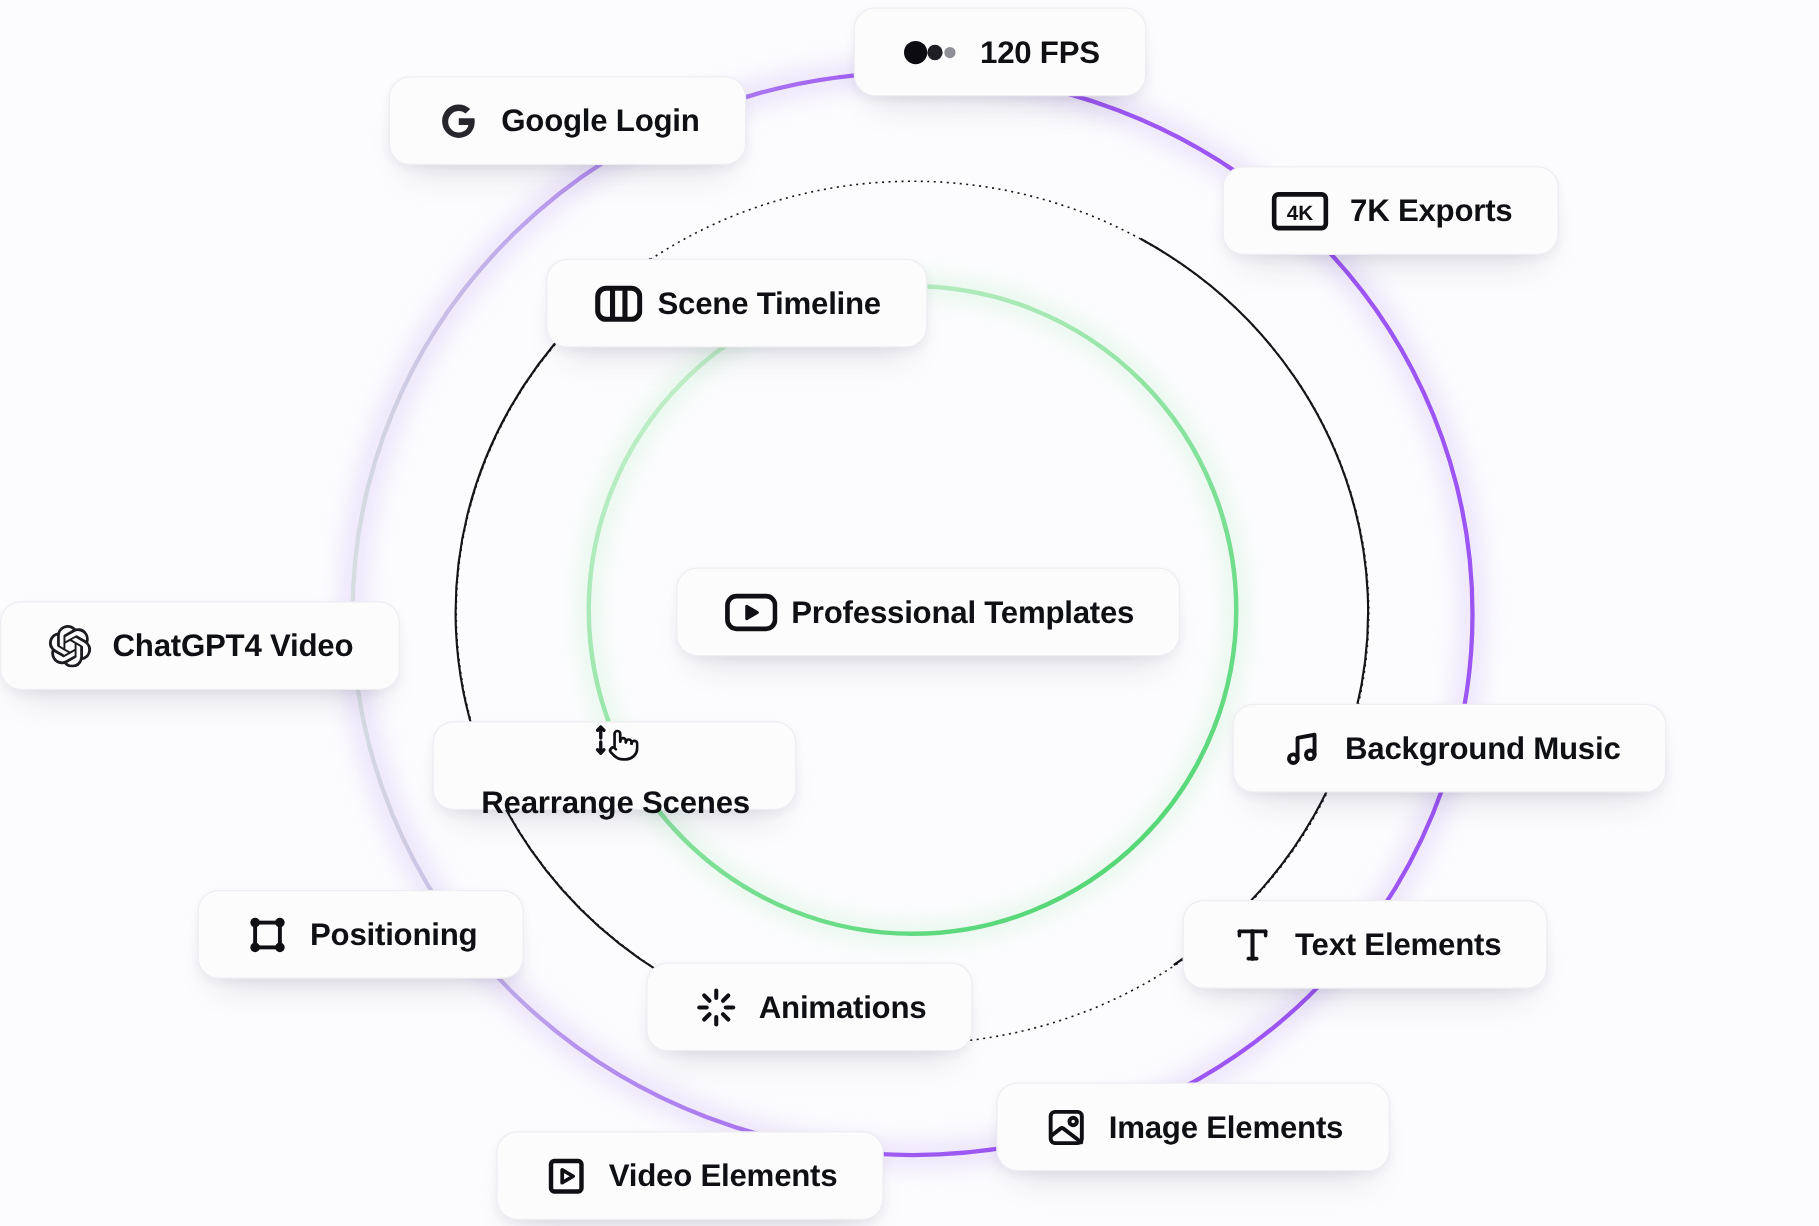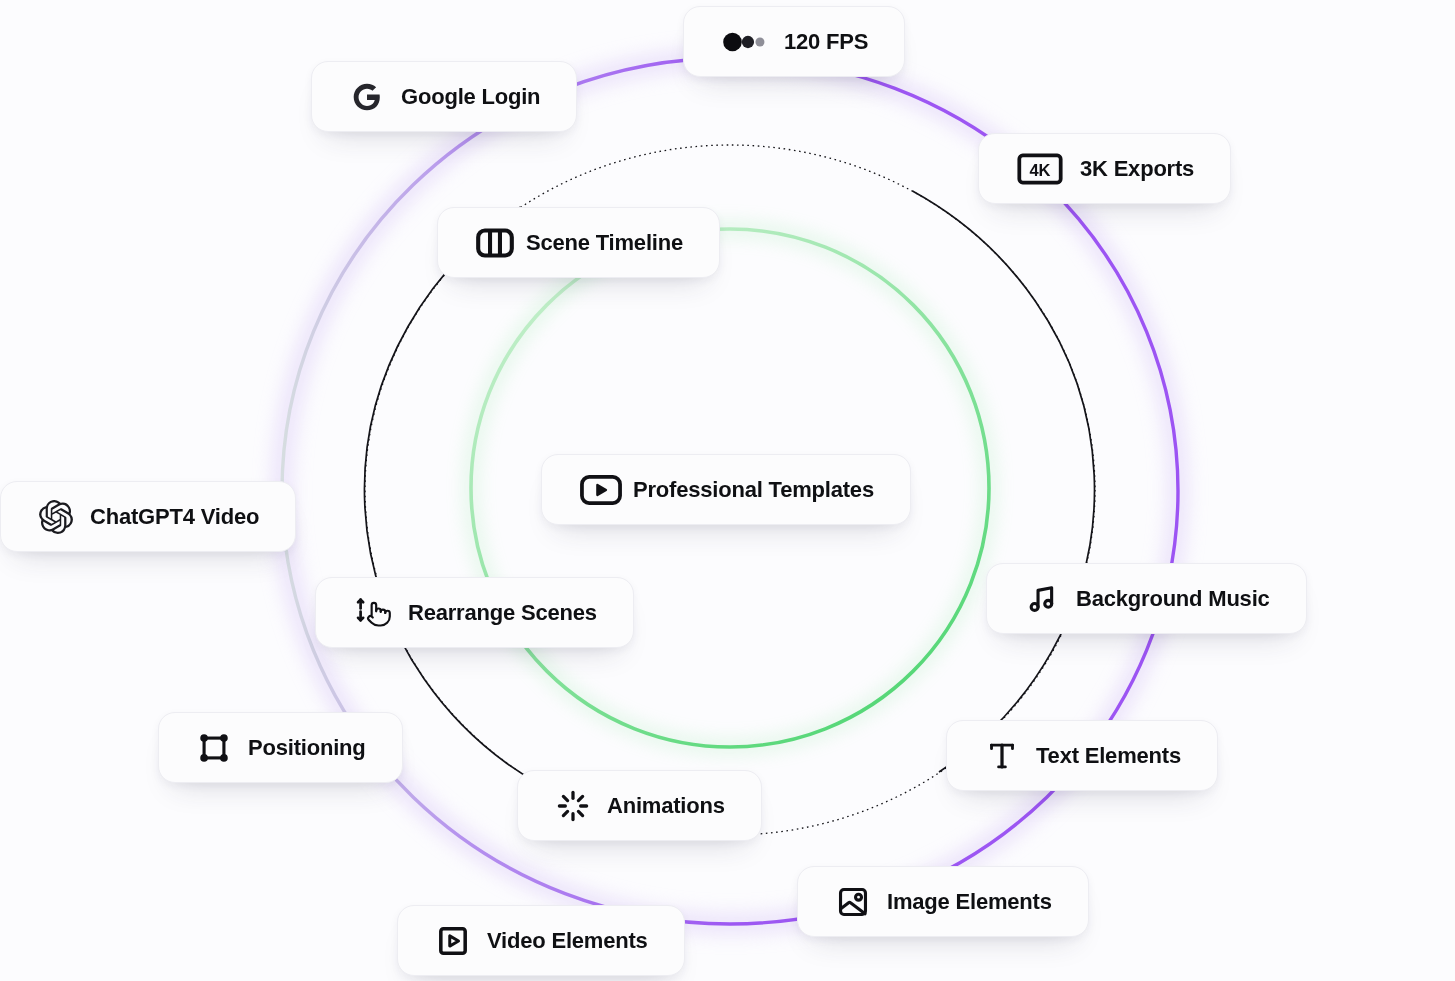--- a/index.html
+++ b/index.html
@@ -15,21 +15,21 @@
     display:inline-flex;align-items:center;gap:17px;
     height:71px;padding:0 36px 0 38px;box-sizing:border-box;
     background:#fcfcfd;
     border:1px solid #ededf2;
     border-radius:17px;
     box-shadow:0 18px 30px -16px rgba(45,45,70,.18),0 3px 8px rgba(45,45,70,.05);
     white-space:nowrap;
   }
   .card .icon{display:inline-flex;align-items:center;justify-content:flex-end;}
   .card .label{
-    font-size:22px;font-weight:700;color:#0f1013;letter-spacing:-.2px;line-height:1;
+    font-size:25px;font-weight:700;color:#0f1013;letter-spacing:-.2px;line-height:1;
     padding-top:1px;
   }
 </style>
 </head>
 <body>
 
 <div id="canvas">
 
   <svg class="decor" width="1455" height="981" viewBox="0 0 1455 981">
     <defs>
@@ -78,21 +78,21 @@
         </span>
         <span class="label">Google Login</span>
       </div>
       <div class="card" style="left: 978px; top: 133px;">
         <span class="icon">
           <svg width="46" height="32" viewBox="0 0 32 22">
             <rect x="1.6" y="1.6" width="28.8" height="18.8" rx="2.4" fill="none" stroke="#101014" stroke-width="2.6"></rect>
             <text x="16" y="15.6" text-anchor="middle" font-family="Liberation Sans,sans-serif" font-size="11.5" font-weight="bold" fill="#101014">4K</text>
           </svg>
         </span>
-        <span class="label">3K Exports</span>
+        <span class="label">7K Exports</span>
       </div>
       <div class="card" style="left: 437px; top: 207px; gap: 12px;">
         <span class="icon">
           <svg width="38" height="30" viewBox="0 0 26 20">
             <rect x="1.5" y="1.5" width="23" height="17" rx="4.6" fill="none" stroke="#101014" stroke-width="2.8"></rect>
             <line x1="9.6" y1="1.8" x2="9.6" y2="18.2" stroke="#101014" stroke-width="2.8"></line>
             <line x1="16.4" y1="1.8" x2="16.4" y2="18.2" stroke="#101014" stroke-width="2.8"></line>
           </svg>
         </span>
         <span class="label">Scene Timeline</span>
@@ -117,21 +117,21 @@
       <div class="card" style="left: 986px; top: 563px;">
         <span class="icon">
           <svg width="34" height="34" viewBox="0 0 24 24" fill="none" stroke="#101014" stroke-linecap="round" stroke-linejoin="round" stroke-width="2.2">
             <path d="M9.2 17.5V5.9l9.6-1.8v11.2"></path>
             <circle cx="6.8" cy="17.6" r="2.45"></circle>
             <circle cx="16.4" cy="15.4" r="2.45"></circle>
           </svg>
         </span>
         <span class="label">Background Music</span>
       </div>
-      <div class="card" style="left: 315px; top: 577px;">
+      <div class="card" style="left: 346px; top: 577px; flex-direction: column;">
         <span class="icon">
           <svg width="37" height="34" viewBox="0 0 26 24" fill="none" stroke="#101014" stroke-linecap="round" stroke-linejoin="round" stroke-width="1.9">
             <path d="M4.6 8.8V2.6"></path>
             <path d="m2.8 4.4 1.8-1.8 1.8 1.8"></path>
             <path d="M4.6 11v6.2"></path>
             <path d="m2.8 15.4 1.8 1.8 1.8-1.8"></path>
             <g transform="translate(7.6 3.2) scale(0.8)">
               <path d="M10 9.5V4a2 2 0 0 0-2-2a2 2 0 0 0-2 2v9"></path>
               <path d="M14 10V9a2 2 0 0 0-2-2a2 2 0 0 0-2 2"></path>
               <path d="M18 11v-1a2 2 0 0 0-2-2a2 2 0 0 0-2 2"></path>

